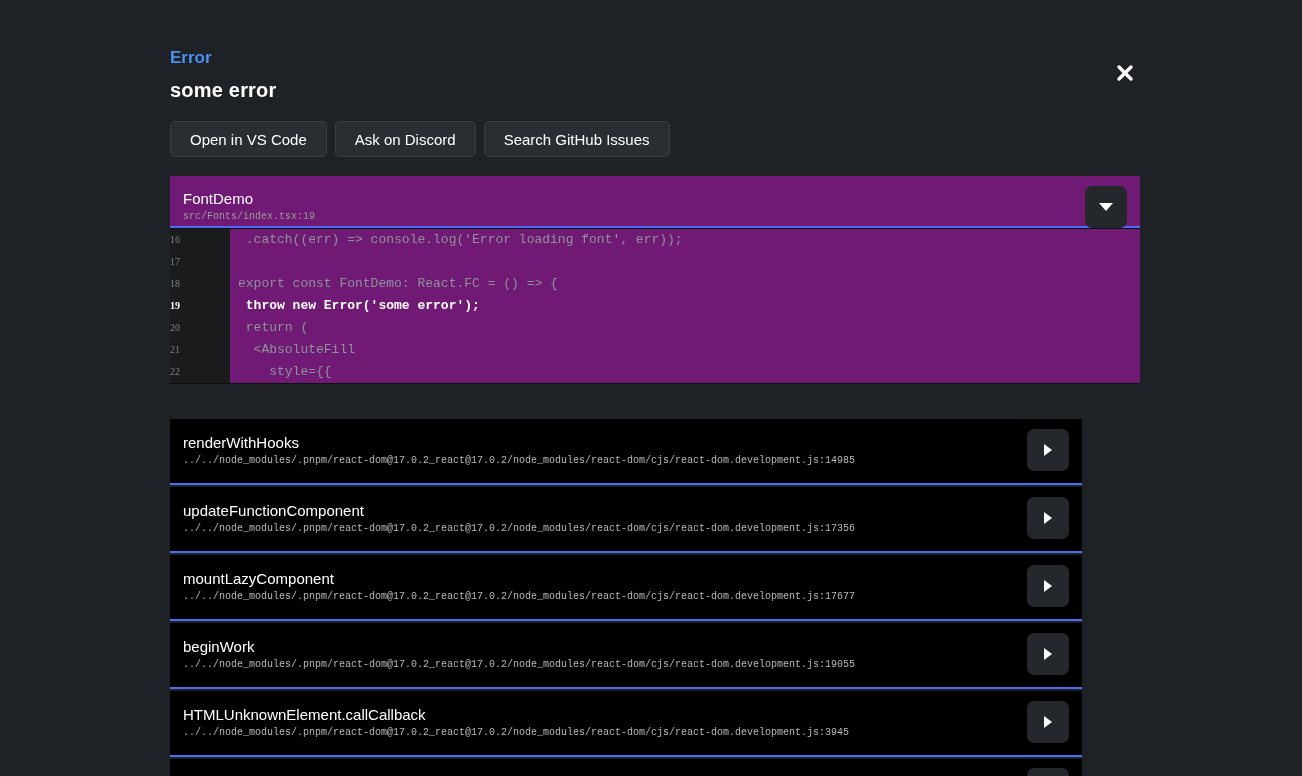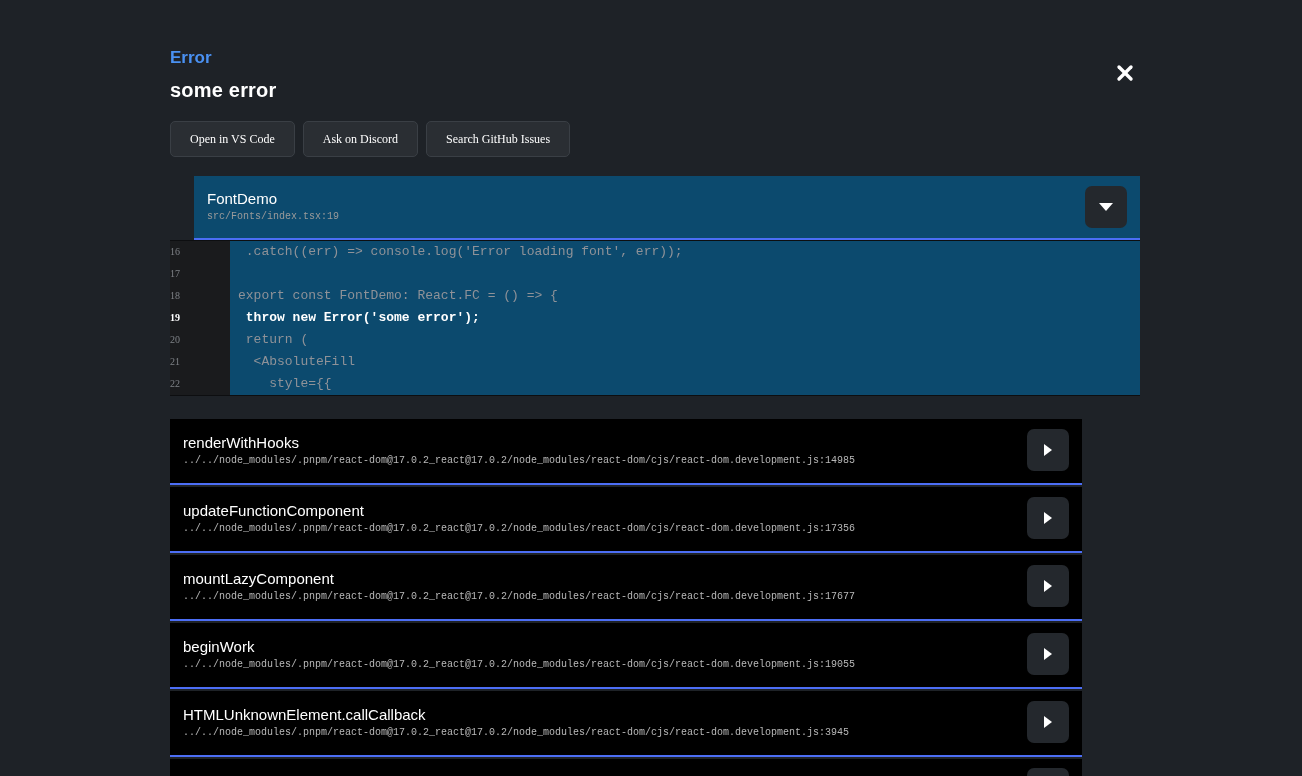--- a/index.html
+++ b/index.html
@@ -29,35 +29,34 @@
 
   .actions {
     position:absolute; left:170px; top:121px;
     display:flex; gap:8px;
   }
   .action-btn {
     height:36px; padding:12px 19px;
     background:#2a2e33;
     border:1px solid #3a3f45;
     border-radius:5px;
-    color:#ffffff; font-size:12px;
-    font-family:Liberation Serif, serif;
+    color:#ffffff; font-size:15px;
+    font-family:Liberation Sans, sans-serif;
     display:flex; align-items:center;
     cursor:pointer;
   }
 
   .frame-card {
     position:absolute; left:170px; top:176px; width:970px;
   }
   .frame-header {
-    background:#0c4a6e; height:64px;
+    background:#701a75; height:52px;
     border-bottom:2px solid #4c6ef5;
     position:relative;
     padding:14px 0 0 13px;
-    margin-left:24px;
   }
   .fn-name { font-size:15px; color:#ffffff; }
   .fn-loc {
     font-family:"Liberation Mono","DejaVu Sans Mono",monospace;
     font-size:10px; color:#9a9a9a; margin-top:4px;
   }
   .icon-btn {
     position:absolute; right:13px; top:10px;
     width:42px; height:42px;
     background:#24282d; border:none; border-radius:7px;
@@ -79,21 +78,21 @@
 
   .code-block { width:100%; padding:1px 0; background:#0d0e10; }
   .code-line { display:flex; height:22px; }
   .code-line .gutter {
     flex:none; width:60px; background:#1a1b1d;
     font-family:Liberation Serif, serif;
     font-size:10px; line-height:22px; color:#7f8287;
     padding-right:13px;
   }
   .code-line .src {
-    flex:1; background:#0c4a6e;
+    flex:1; background:#701a75;
     font-family:"Liberation Mono","DejaVu Sans Mono",monospace;
     font-size:13px; line-height:22px; color:#8f9298;
     padding-left:8px; white-space:pre;
   }
   .code-line.hl .gutter, .code-line.hl .src {
     color:#ffffff; font-weight:bold;
   }
 
   .stack { position:absolute; left:170px; top:419px; width:912px; }
   .stack-row {

